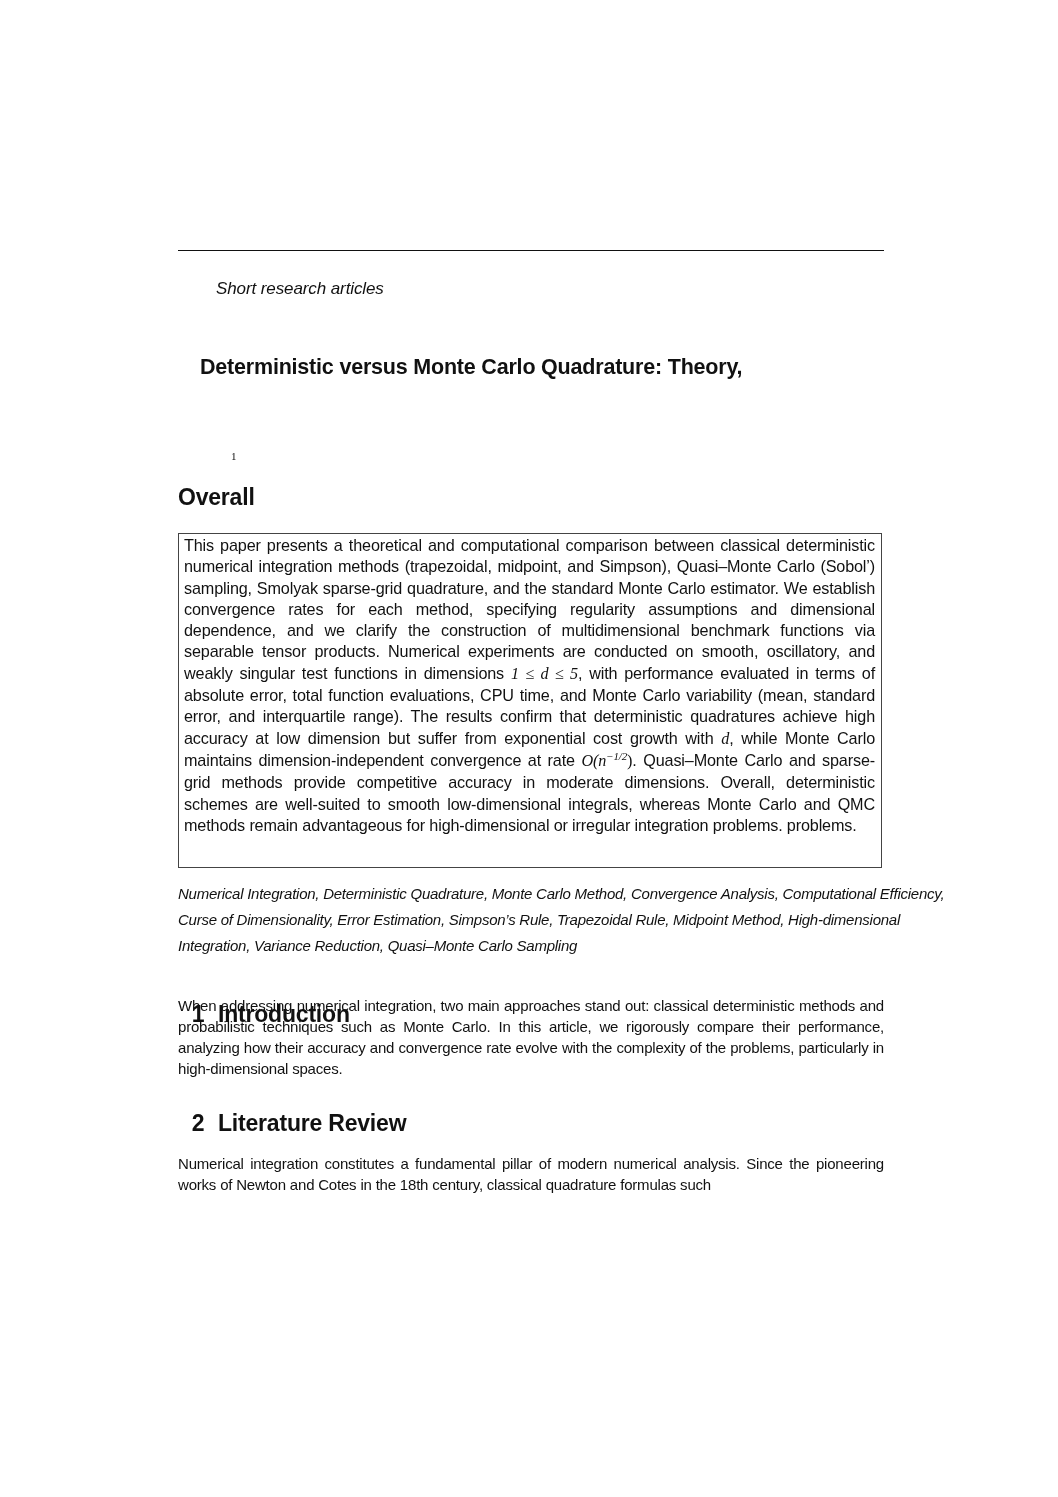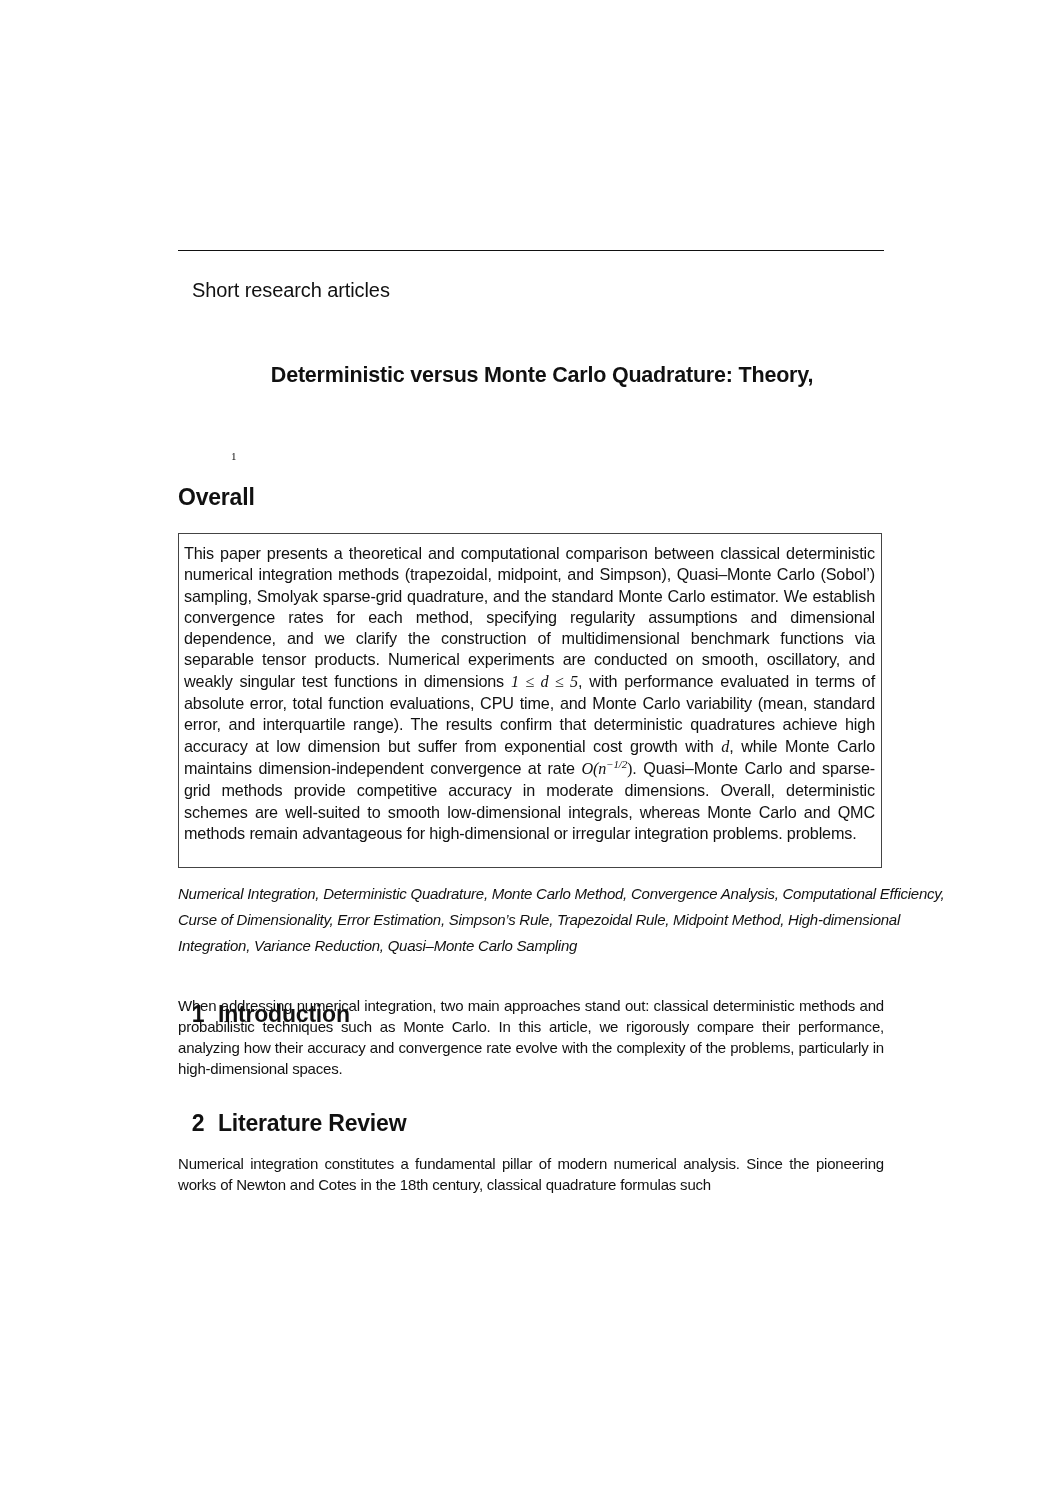--- a/index.html
+++ b/index.html
@@ -1,33 +1,33 @@
 <!DOCTYPE html>
 <html><head>
 <meta charset="utf-8">
 <style>
   html, body { margin: 0; padding: 0; background: #ffffff; }
   body {
     width: 1058px; height: 1497px; position: relative; overflow: hidden;
     font-family: "Liberation Sans", sans-serif; color: #111;
   }
   .rule { position: absolute; left: 178px; top: 250px; width: 706px; height: 0; border-top: 1.3px solid #111; }
-  .journal { position: absolute; left: 192px; top: 279px; font-size: 20px; letter-spacing: -0.1px; }
+  .journal { position: absolute; left: 216px; top: 279px; font-size: 17px; letter-spacing: -0.1px; font-style: italic; }
   .title {
-    position: absolute; left: 200px; width: 684px; top: 362px; text-align: center;
+    position: absolute; left: 200px; width: 684px; top: 354px; text-align: left;
     font-weight: bold; font-size: 21.5px; line-height: 26px; letter-spacing: -0.2px;
   }
   .fnmark { position: absolute; left: 231px; top: 450px; font-family: "Liberation Serif", serif; font-size: 11px; }
   .abs-head { position: absolute; left: 178px; top: 484px; font-weight: bold; font-size: 23px; letter-spacing: -0.2px; }
   .abs-box {
     position: absolute; left: 178px; top: 533px; width: 691px; height: 332px;
     border: 1.3px solid #444; padding: 1px 6px 0 5px; box-sizing: content-box;
   }
   .abs-text {
-    font-size: 16.2px; line-height: 21.3px; text-align: justify; letter-spacing: -0.15px; margin-top: 8px;
+    font-size: 16.2px; line-height: 21.3px; text-align: justify; letter-spacing: -0.15px;
   }
   .math { font-family: "Liberation Serif", serif; font-style: italic; }
   .math .up { font-style: normal; }
   sup.m { font-size: 11px; font-style: italic; vertical-align: 6px; line-height: 0; }
   .keywords {
     position: absolute; left: 178px; top: 881px; width: 770px;
     font-style: italic; font-size: 15px; line-height: 26px; letter-spacing: -0.25px;
   }
   .sec-head { position: absolute; left: 178px; font-weight: bold; font-size: 23px; letter-spacing: -0.2px; text-align: center; }
   .sec-head .num { display: inline-block; width: 40px; }

